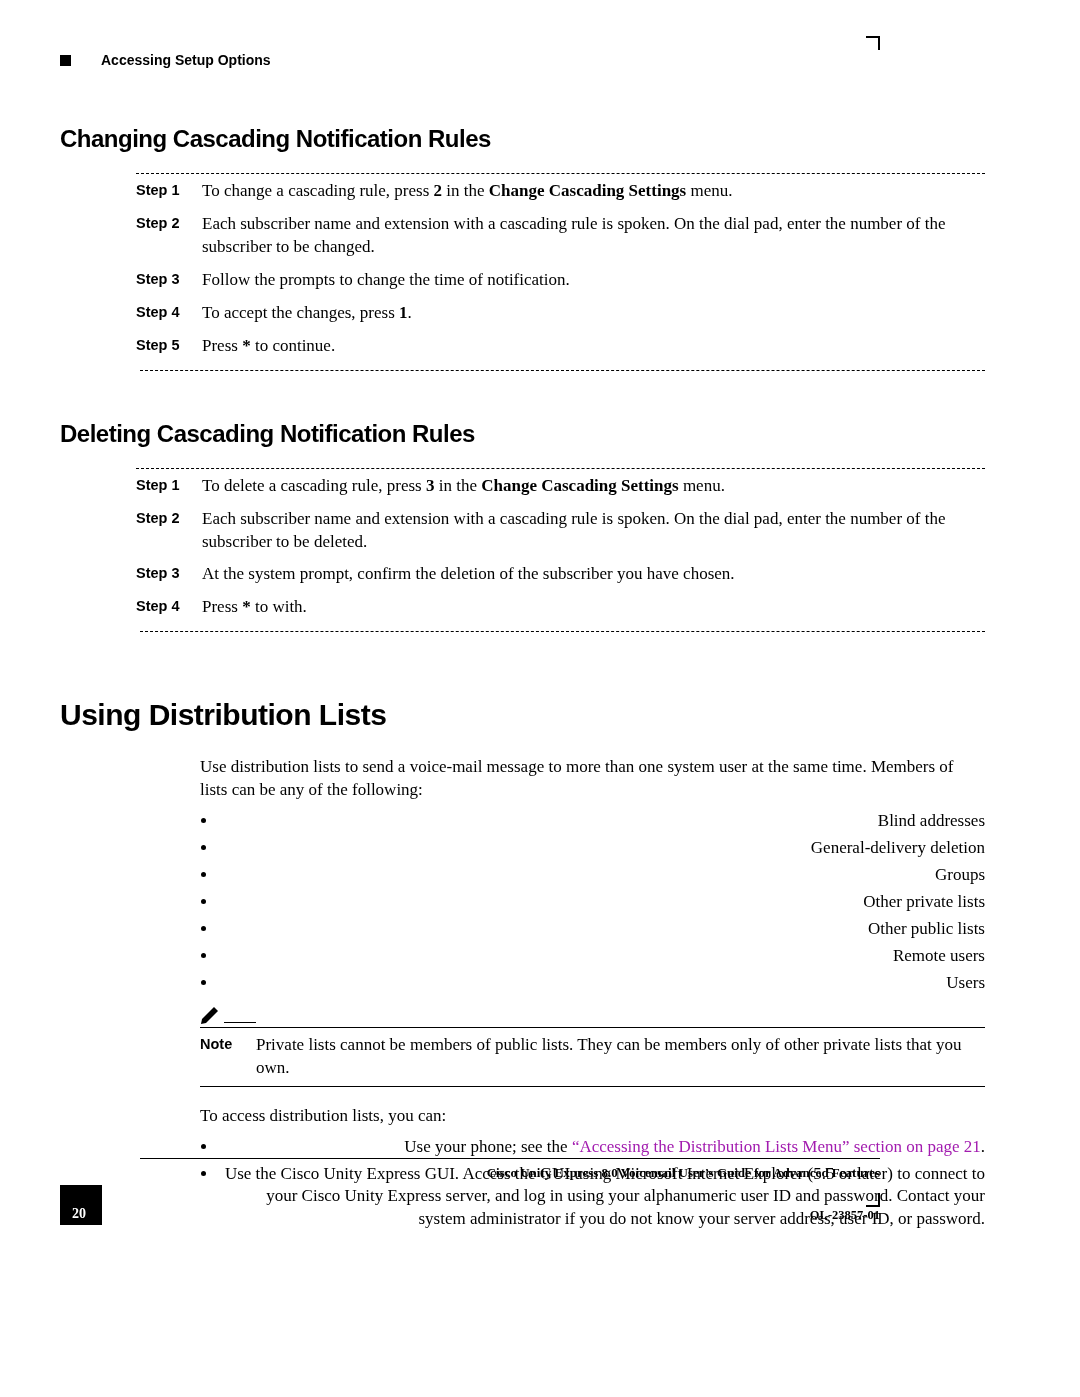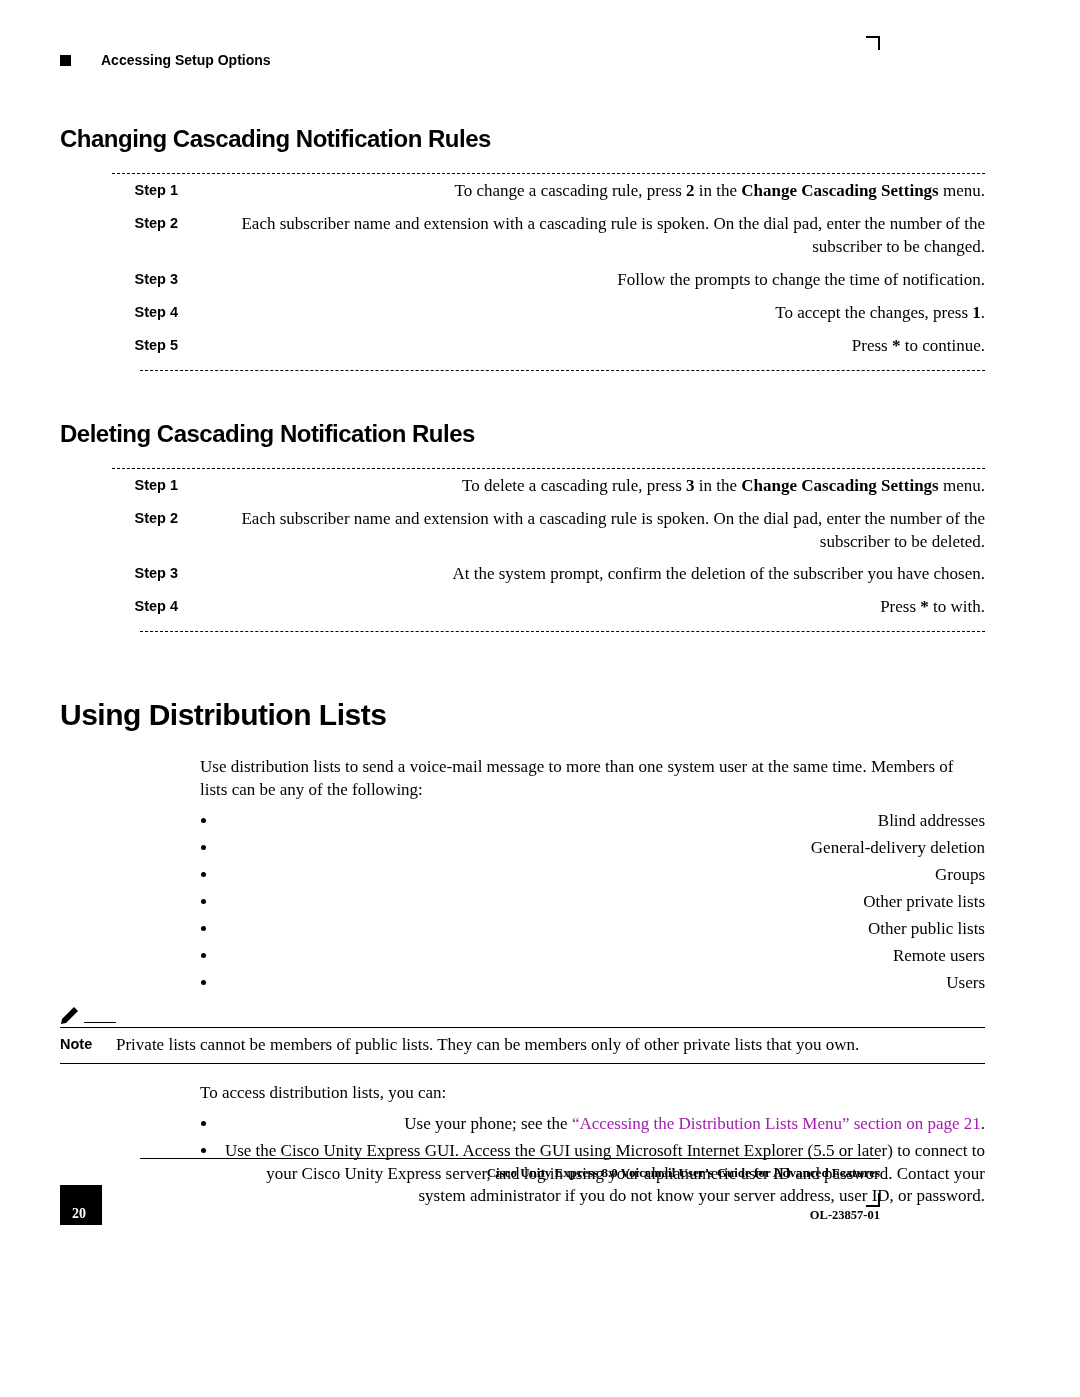--- a/index.html
+++ b/index.html
@@ -69,24 +69,23 @@
     letter-spacing: -0.5px;
   }
   .h1 {
     font-family: Arial, Helvetica, sans-serif;
     font-weight: bold;
     font-size: 30px;
     margin: 65px 0 24px 0;
     letter-spacing: -0.5px;
   }
   .step-block {
-    margin-left: 52px;
+    margin-left: 76px;
     border-top: 1px solid #000;
     margin-bottom: 8px;
-    text-align: right;
   }
   .step-block.dashed {
     border-top: 1px dashed #000;
   }
   .step-row {
     display: flex;
     padding: 6px 0 4px 0;
     font-size: 17px;
     line-height: 1.35;
   }
@@ -117,20 +116,21 @@
   .bullets {
     margin: 4px 0 8px 0;
     padding-left: 18px;
   }
   .bullets li {
     margin: 4px 0;
     padding-left: 4px;
     text-align: right;
   }
   .note-box {
+    margin-left: 140px;
     margin-top: 10px;
   }
   .pencil-row {
     display: flex;
     align-items: flex-end;
   }
   .pencil {
     width: 24px;
     height: 20px;
   }

